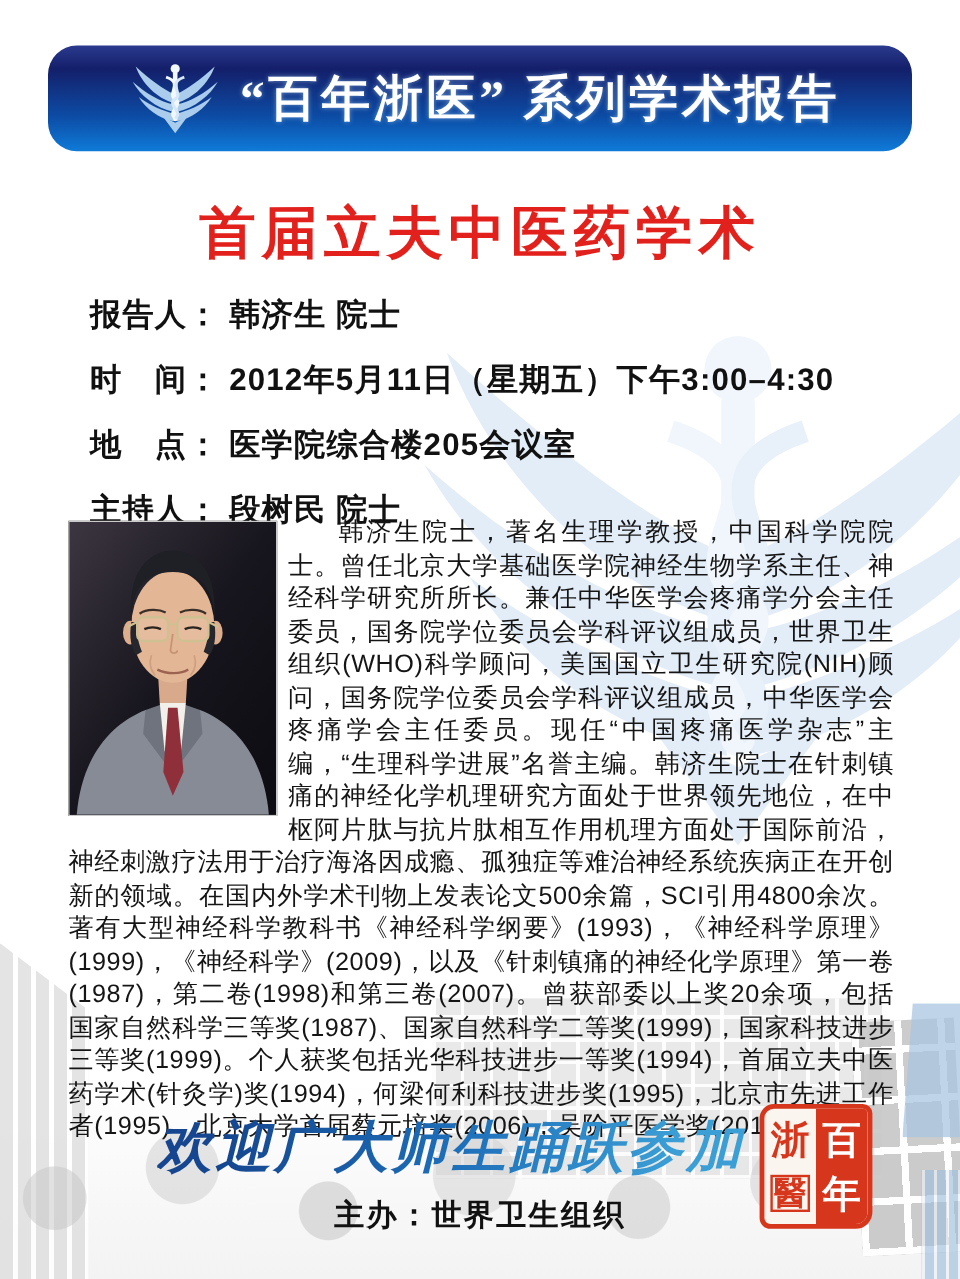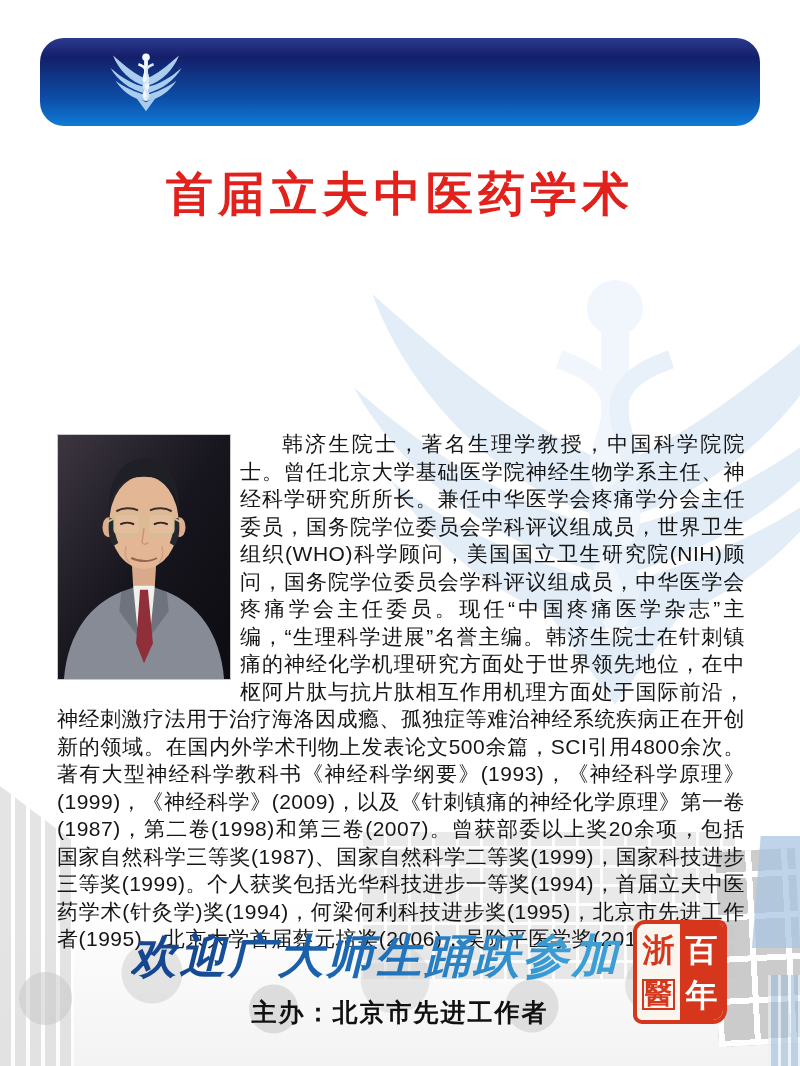--- a/index.html
+++ b/index.html
@@ -128,24 +128,39 @@
         <path d="M108,48 C92,60 76,66 62,70 L62,80 C82,76 98,64 108,48 Z"></path>
         <path d="M44,74 L60,96 L76,74 L60,82 Z"></path>
       </g>
       <g fill="#f2f8ff">
         <rect x="57" y="14" width="6" height="66" rx="3"></rect>
         <circle cx="60" cy="11" r="6"></circle>
       </g>
       <path d="M48,22 C72,30 48,44 60,51 C72,58 48,68 60,76" stroke="#f2f8ff" stroke-width="4" fill="none"></path>
       <path d="M72,22 C48,30 72,44 60,51 C48,58 72,68 60,76" stroke="#d5e7f8" stroke-width="4" fill="none"></path>
     </svg>
+    <div class="banner-title">“百年浙医” 系列学术报告</div>
   </div>
 
   <div class="main-title">首届立夫中医药学术</div>
 
+  <div class="info">
+    <div class="info-row">
+      <span class="info-label">报告人：</span><span class="info-value">韩济生 院士</span>
+    </div>
+    <div class="info-row">
+      <span class="info-label">时　间：</span><span class="info-value">2012年5月11日（星期五）下午3:00–4:30</span>
+    </div>
+    <div class="info-row">
+      <span class="info-label">地　点：</span><span class="info-value">医学院综合楼205会议室</span>
+    </div>
+    <div class="info-row">
+      <span class="info-label">主持人：</span><span class="info-value">段树民 院士</span>
+    </div>
+  </div>
 
   <div class="bio">
     <svg class="speaker-photo" viewBox="0 0 174 246" preserveAspectRatio="none">
       <defs>
         <linearGradient id="pbg" x1="0" y1="0" x2="1" y2="1">
           <stop offset="0" stop-color="#3c3640"></stop>
           <stop offset="0.5" stop-color="#17151d"></stop>
           <stop offset="1" stop-color="#0d0c12"></stop>
         </linearGradient>
       </defs>
@@ -174,21 +189,21 @@
       <path d="M74,124 C82,128 94,128 100,124" stroke="#9c6450" stroke-width="2" fill="none"></path>
       <path d="M69,112 C67,118 68,124 72,129" stroke="#cf9f7f" stroke-width="1.5" fill="none"></path>
       <path d="M105,112 C107,118 106,124 102,129" stroke="#cf9f7f" stroke-width="1.5" fill="none"></path>
     </svg>
     <p class="bio-text">韩济生院士，著名生理学教授，中国科学院院士。曾任北京大学基础医学院神经生物学系主任、神经科学研究所所长。兼任中华医学会疼痛学分会主任委员，国务院学位委员会学科评议组成员，世界卫生组织(WHO)科学顾问，美国国立卫生研究院(NIH)顾问，国务院学位委员会学科评议组成员，中华医学会疼痛学会主任委员。现任“中国疼痛医学杂志”主编，“生理科学进展”名誉主编。韩济生院士在针刺镇痛的神经化学机理研究方面处于世界领先地位，在中枢阿片肽与抗片肽相互作用机理方面处于国际前沿，神经刺激疗法用于治疗海洛因成瘾、孤独症等难治神经系统疾病正在开创新的领域。在国内外学术刊物上发表论文500余篇，SCI引用4800余次。著有大型神经科学教科书《神经科学纲要》(1993)，《神经科学原理》(1999)，《神经科学》(2009)，以及《针刺镇痛的神经化学原理》第一卷(1987)，第二卷(1998)和第三卷(2007)。曾获部委以上奖20余项，包括国家自然科学三等奖(1987)、国家自然科学二等奖(1999)，国家科技进步三等奖(1999)。个人获奖包括光华科技进步一等奖(1994)，首届立夫中医药学术(针灸学)奖(1994)，何梁何利科技进步奖(1995)，北京市先进工作者(1995)，北京大学首届蔡元培奖(2006)，吴阶平医学奖(2011)等。</p>
   </div>
 
   <div class="welcome">
     <span class="welcome-text">欢迎广大师生踊跃参加！</span>
   </div>
-  <div class="organizer">主办：北京市先进工作者</div>
+  <div class="organizer">主办：世界卫生组织</div>
 
   <div class="seal">
     <div class="seal-col seal-left">
       <span>浙</span>
       <span class="boxed">醫</span>
     </div>
     <div class="seal-col seal-right">
       <span>百</span>
       <span>年</span>
     </div>

